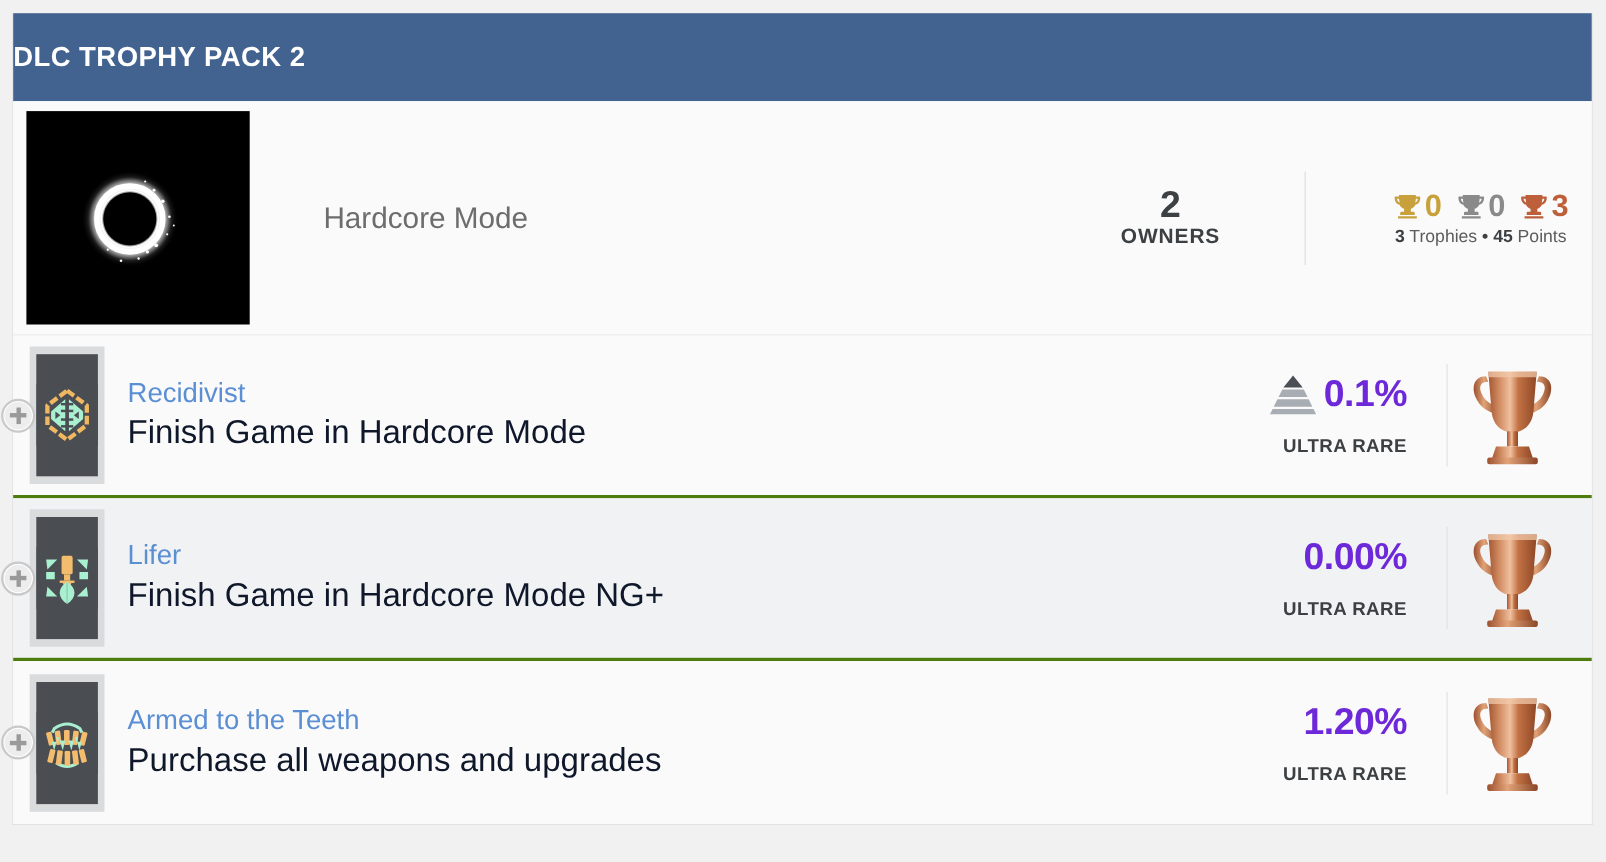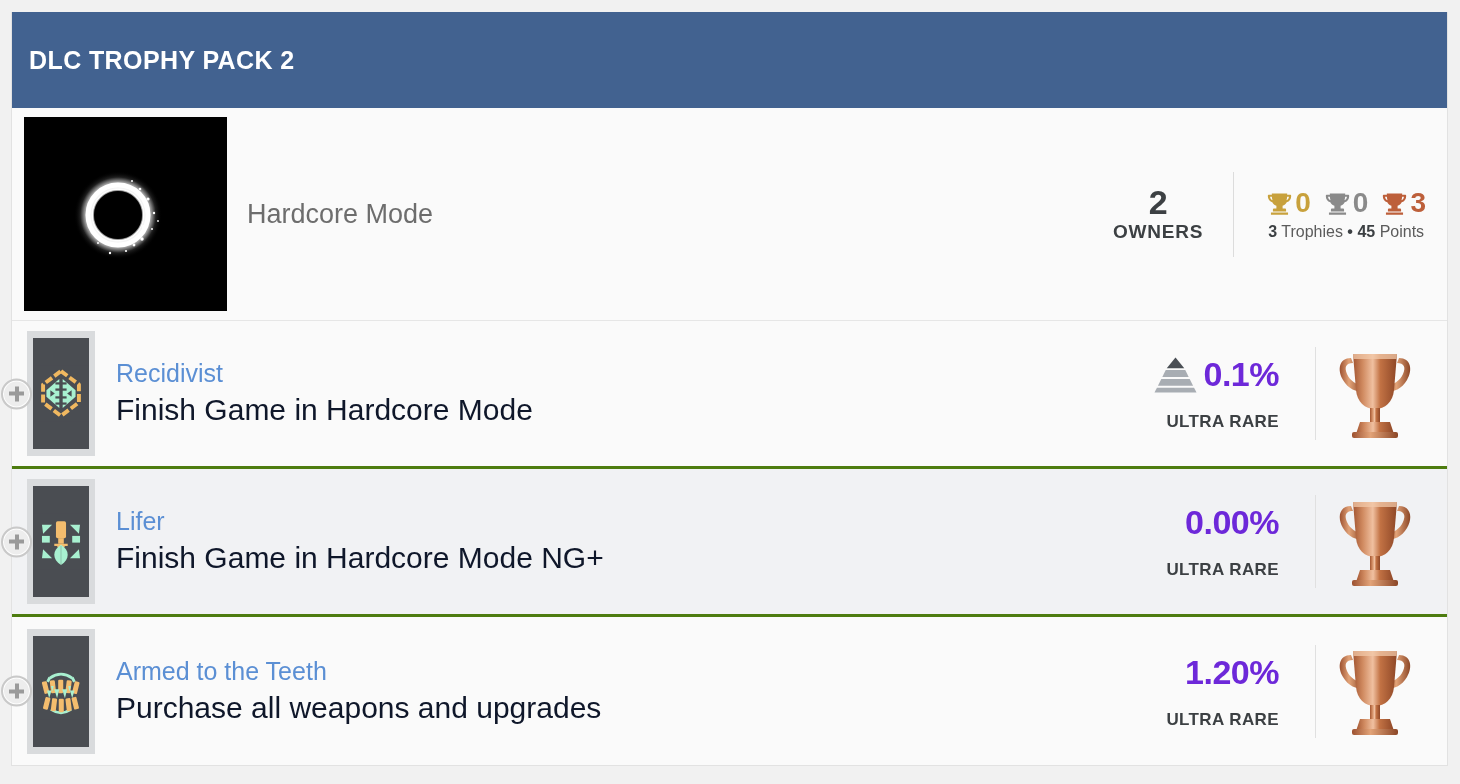--- a/index.html
+++ b/index.html
@@ -15,42 +15,42 @@
     position: absolute;
     left: 11px; top: 12px;
     width: 1437px;
     background: #fafafa;
     border: 1px solid #e2e2e2;
     border-top: none;
   }
 
   
   .panel-header {
-    height: 96px;
+    height: 80px;
     background: #426290;
     display: flex;
     align-items: center;
-    padding-left: 17px;
   }
   .panel-header-title {
     color: #ffffff;
     font-size: 25px;
     font-weight: bold;
     letter-spacing: 0.4px;
   }
 
   
   .dlc-row {
     height: 213px;
     background: #fafafa;
     border-bottom: 1px solid #e6e6e6;
     display: flex;
     align-items: center;
     padding: 0 13px 0 12px;
     position: relative;
+    gap: 47px;
   }
   .dlc-art {
     width: 203px; height: 194px;
     background: #000;
     flex: 0 0 auto;
     position: relative;
     overflow: hidden;
   }
   .eclipse {
     position: absolute;

